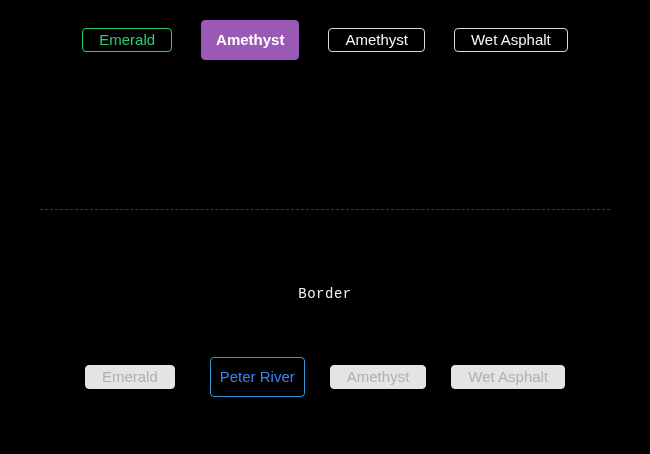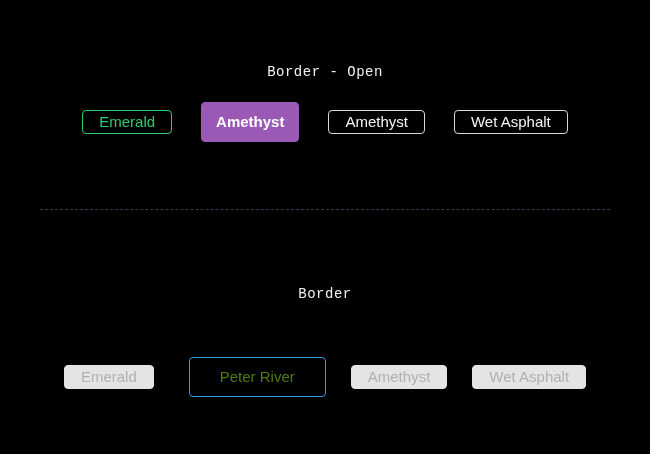--- a/index.html
+++ b/index.html
@@ -73,42 +73,41 @@
     color: #ffffff;
     font-weight: bold;
     padding: 10px 14px;
   }
   .btn-outline-white {
     border-color: #d9d9d9;
     color: #f5f5f5;
   }
   .btn-outline-peter-river {
     border-color: #3498db;
-    color: #4d7c0f;
-    padding: 10px 30px;
+    color: #3b82f6;
+    padding: 10px 9px;
     margin-left: 10px;
   }
   .btn-disabled {
     background: #e4e4e4;
     border-color: #e4e4e4;
     color: #b0b0b0;
     cursor: default;
   }
   .divider {
     border: none;
     border-top: 1px dashed #363a4e;
     margin: 0 40px;
     height: 0;
   }
 </style>
 </head>
 <body>
 
 <div class="section section-top">
-  <div class="section-title">Border - Open</div>
   <div class="button-row">
     <button class="btn btn-outline-emerald">Emerald</button>
     <button class="btn btn-filled-amethyst">Amethyst</button>
     <button class="btn btn-outline-white">Amethyst</button>
     <button class="btn btn-outline-white">Wet Asphalt</button>
   </div>
 </div>
 
 <div class="divider"></div>
 

